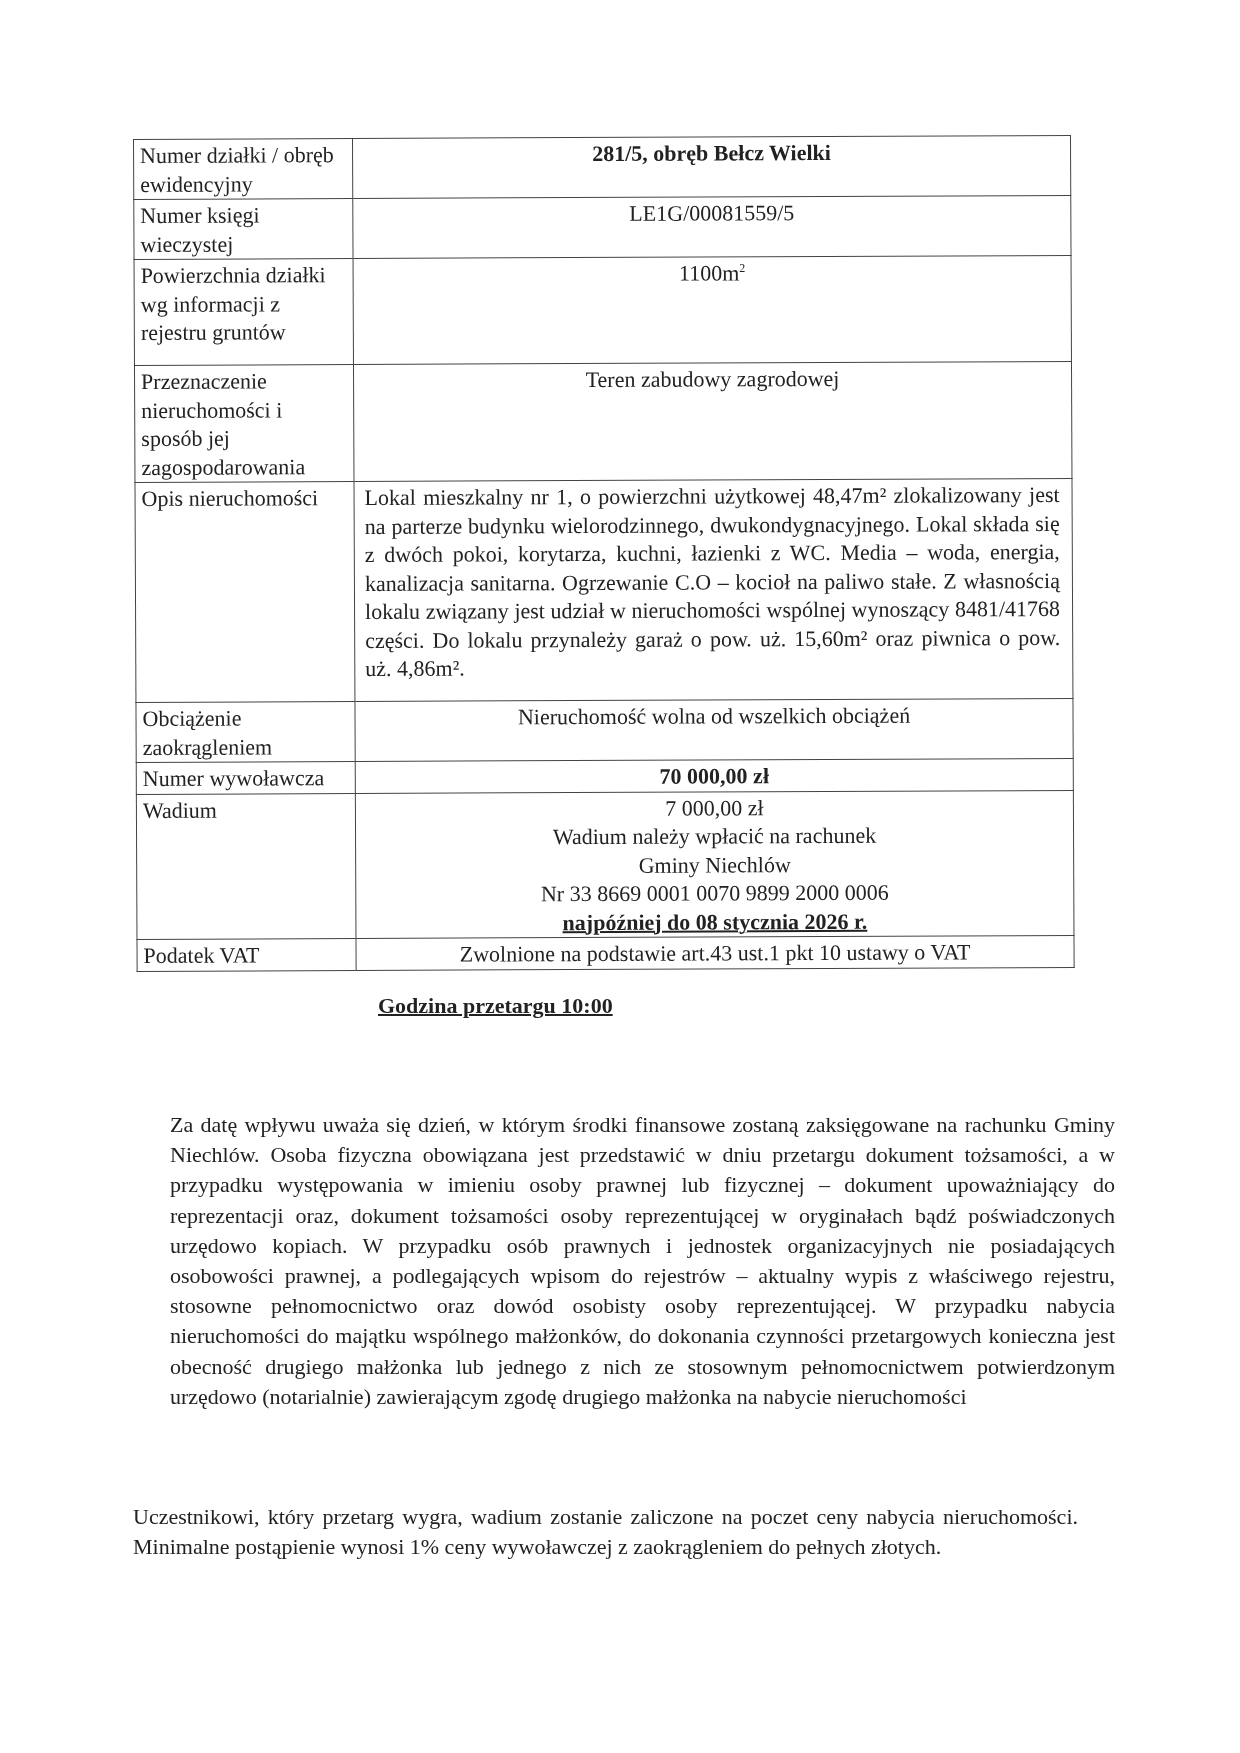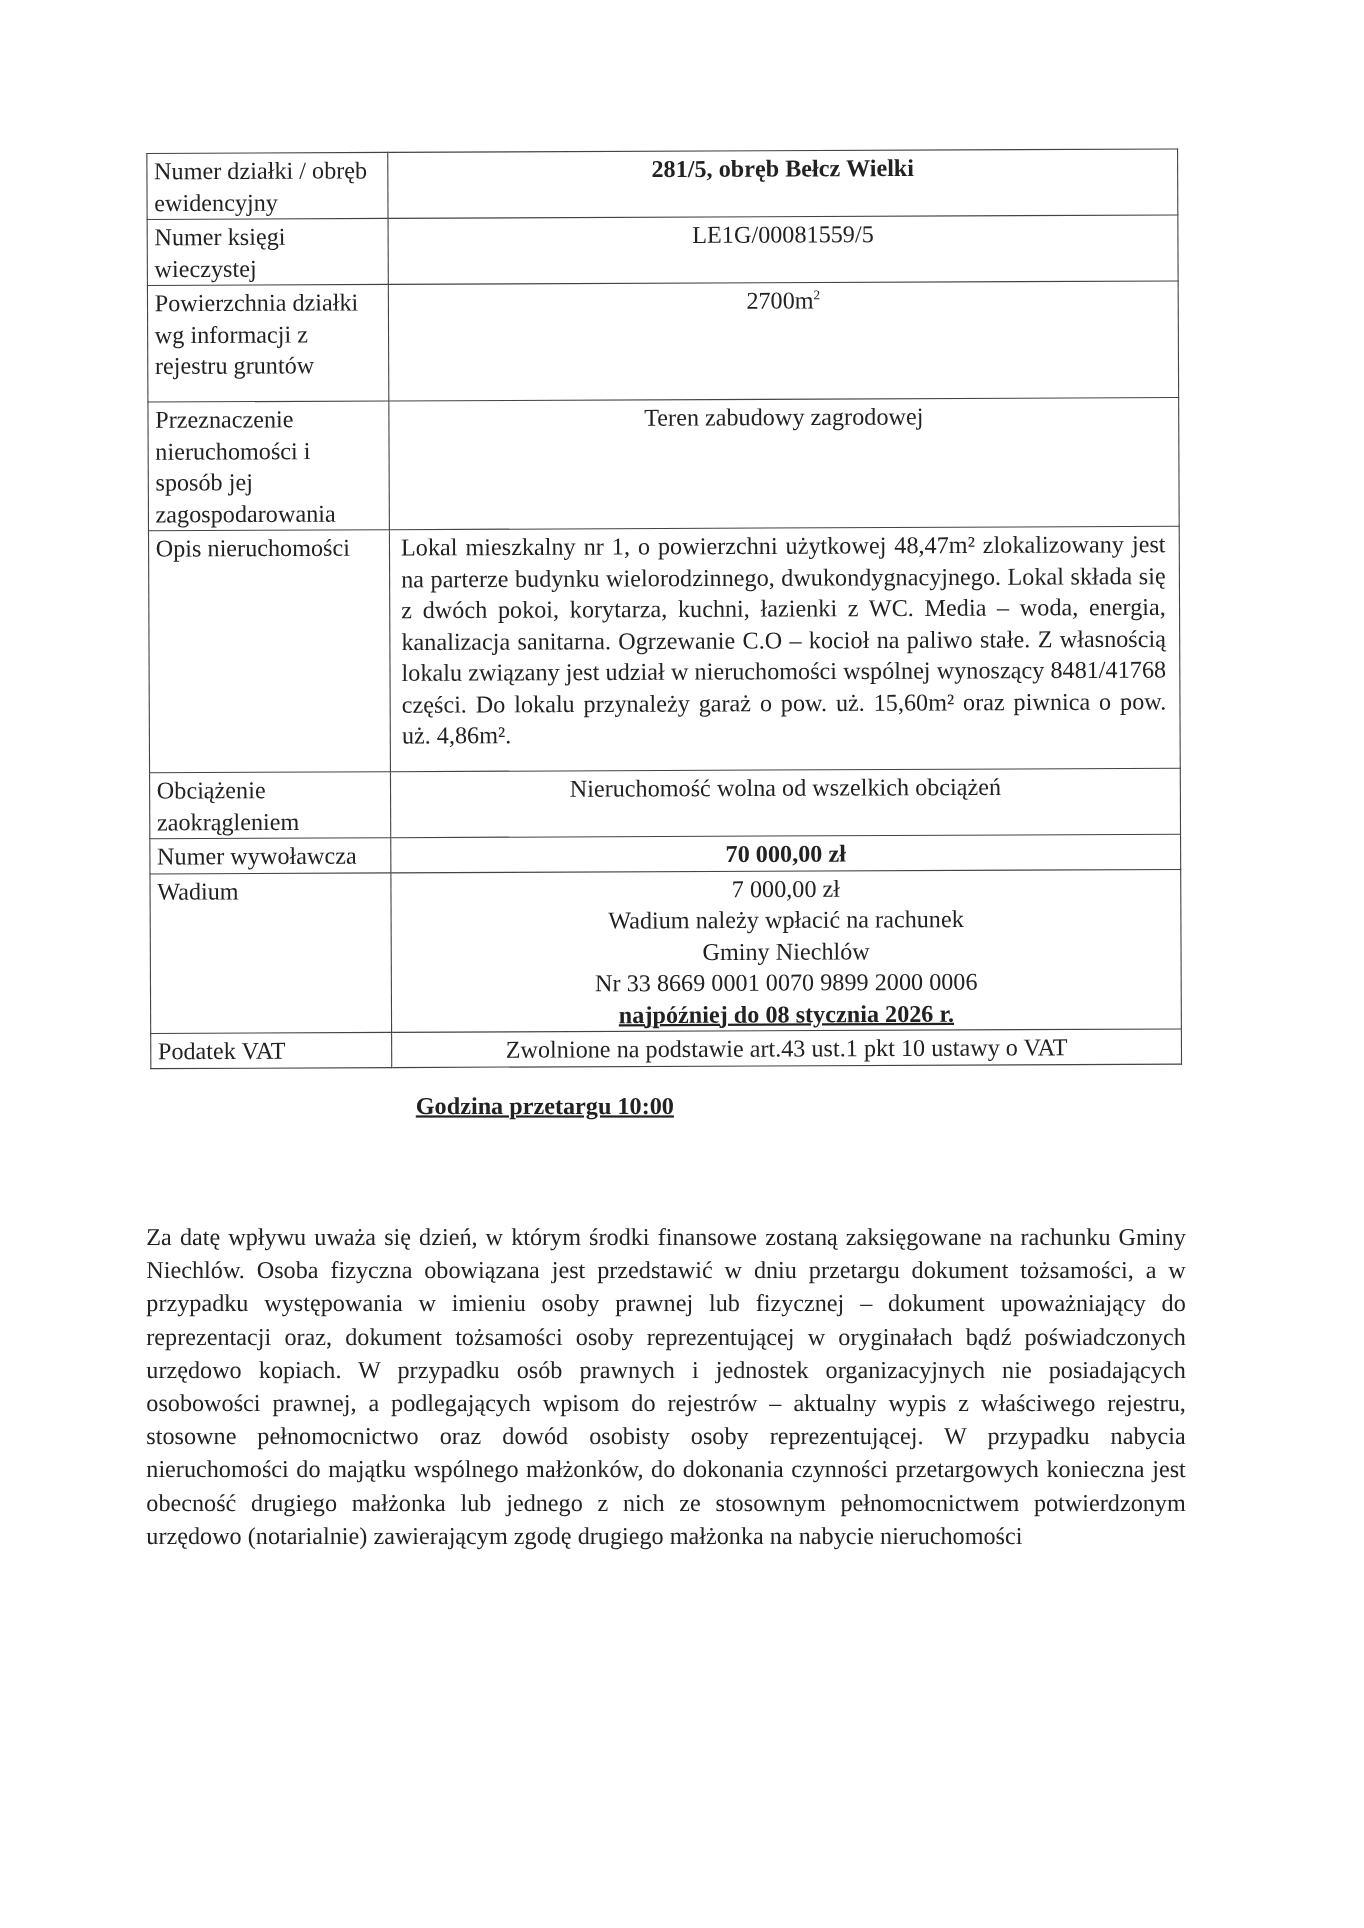--- a/index.html
+++ b/index.html
@@ -24,40 +24,40 @@
     .line { display: block; }
     sup { font-size: 12px; line-height: 0; }
     .godzina {
       position: absolute; left: 354px; top: 993px; font-size: 22px;
       font-weight: bold; text-decoration: underline; text-decoration-thickness: 2px; margin-left: 24px;
     }
     .para {
       position: absolute; left: 133px; width: 945px; font-size: 22px;
       line-height: 30.2px; text-align: justify; text-align-last: left;
     }
-    #para1 { top: 1088px; }
+    #para1 { top: 1088px; margin-left: 37px; }
     #para2 { top: 1480px; }
   </style>
 </head>
 <body>
 
 <div class="page">
   <table class="info">
     <tbody>
         <tr style="height:53px">
       <td class="label">Numer działki / obręb ewidencyjny</td>
       <td class="value bold">281/5, obręb Bełcz Wielki</td>
     </tr>
     <tr style="height:53px">
       <td class="label">Numer księgi wieczystej</td>
       <td class="value">LE1G/00081559/5</td>
     </tr>
     <tr style="height:106px">
       <td class="label">Powierzchnia działki wg informacji z rejestru gruntów</td>
-      <td class="value"><span>2700m</span><sup>2</sup></td>
+      <td class="value"><span>1100m</span><sup>2</sup></td>
     </tr>
     <tr style="height:106px">
       <td class="label">Przeznaczenie nieruchomości i sposób jej zagospodarowania</td>
       <td class="value">Teren zabudowy zagrodowej</td>
     </tr>
     <tr style="height:220px">
       <td class="label">Opis nieruchomości</td>
       <td class="value desc">Lokal mieszkalny nr 1, o powierzchni użytkowej 48,47m² zlokalizowany jest na parterze budynku wielorodzinnego, dwukondygnacyjnego. Lokal składa się z dwóch pokoi, korytarza, kuchni, łazienki z WC. Media – woda, energia, kanalizacja sanitarna. Ogrzewanie C.O – kocioł na paliwo stałe. Z własnością lokalu związany jest udział w nieruchomości wspólnej wynoszący 8481/41768 części. Do lokalu przynależy garaż o pow. uż. 15,60m² oraz piwnica o pow. uż. 4,86m².</td>
     </tr>
     <tr style="height:54px">
@@ -81,13 +81,14 @@
     <tr style="height:27px">
       <td class="label">Podatek VAT</td>
       <td class="value">Zwolnione na podstawie art.43 ust.1 pkt 10 ustawy o VAT</td>
     </tr>
   </tbody>
     </table>
 
   <div class="godzina">Godzina przetargu 10:00</div>
 
   <p class="para" id="para1">Za datę wpływu uważa się dzień, w którym środki finansowe zostaną zaksięgowane na rachunku Gminy Niechlów. Osoba fizyczna obowiązana jest przedstawić w dniu przetargu dokument tożsamości, a w przypadku występowania w imieniu osoby prawnej lub fizycznej – dokument upoważniający do reprezentacji oraz, dokument tożsamości osoby reprezentującej w oryginałach bądź poświadczonych urzędowo kopiach. W przypadku osób prawnych i jednostek organizacyjnych nie posiadających osobowości prawnej, a podlegających wpisom do rejestrów – aktualny wypis z właściwego rejestru, stosowne pełnomocnictwo oraz dowód osobisty osoby reprezentującej. W przypadku nabycia nieruchomości do majątku wspólnego małżonków, do dokonania czynności przetargowych konieczna jest obecność drugiego małżonka lub jednego z nich ze stosownym pełnomocnictwem potwierdzonym urzędowo (notarialnie) zawierającym zgodę drugiego małżonka na nabycie nieruchomości</p>
+  <p class="para" id="para2">Uczestnikowi, który przetarg wygra, wadium zostanie zaliczone na poczet ceny nabycia nieruchomości. Minimalne postąpienie wynosi 1% ceny wywoławczej z zaokrągleniem do pełnych złotych.</p>
 </div>
 
 </body></html>

